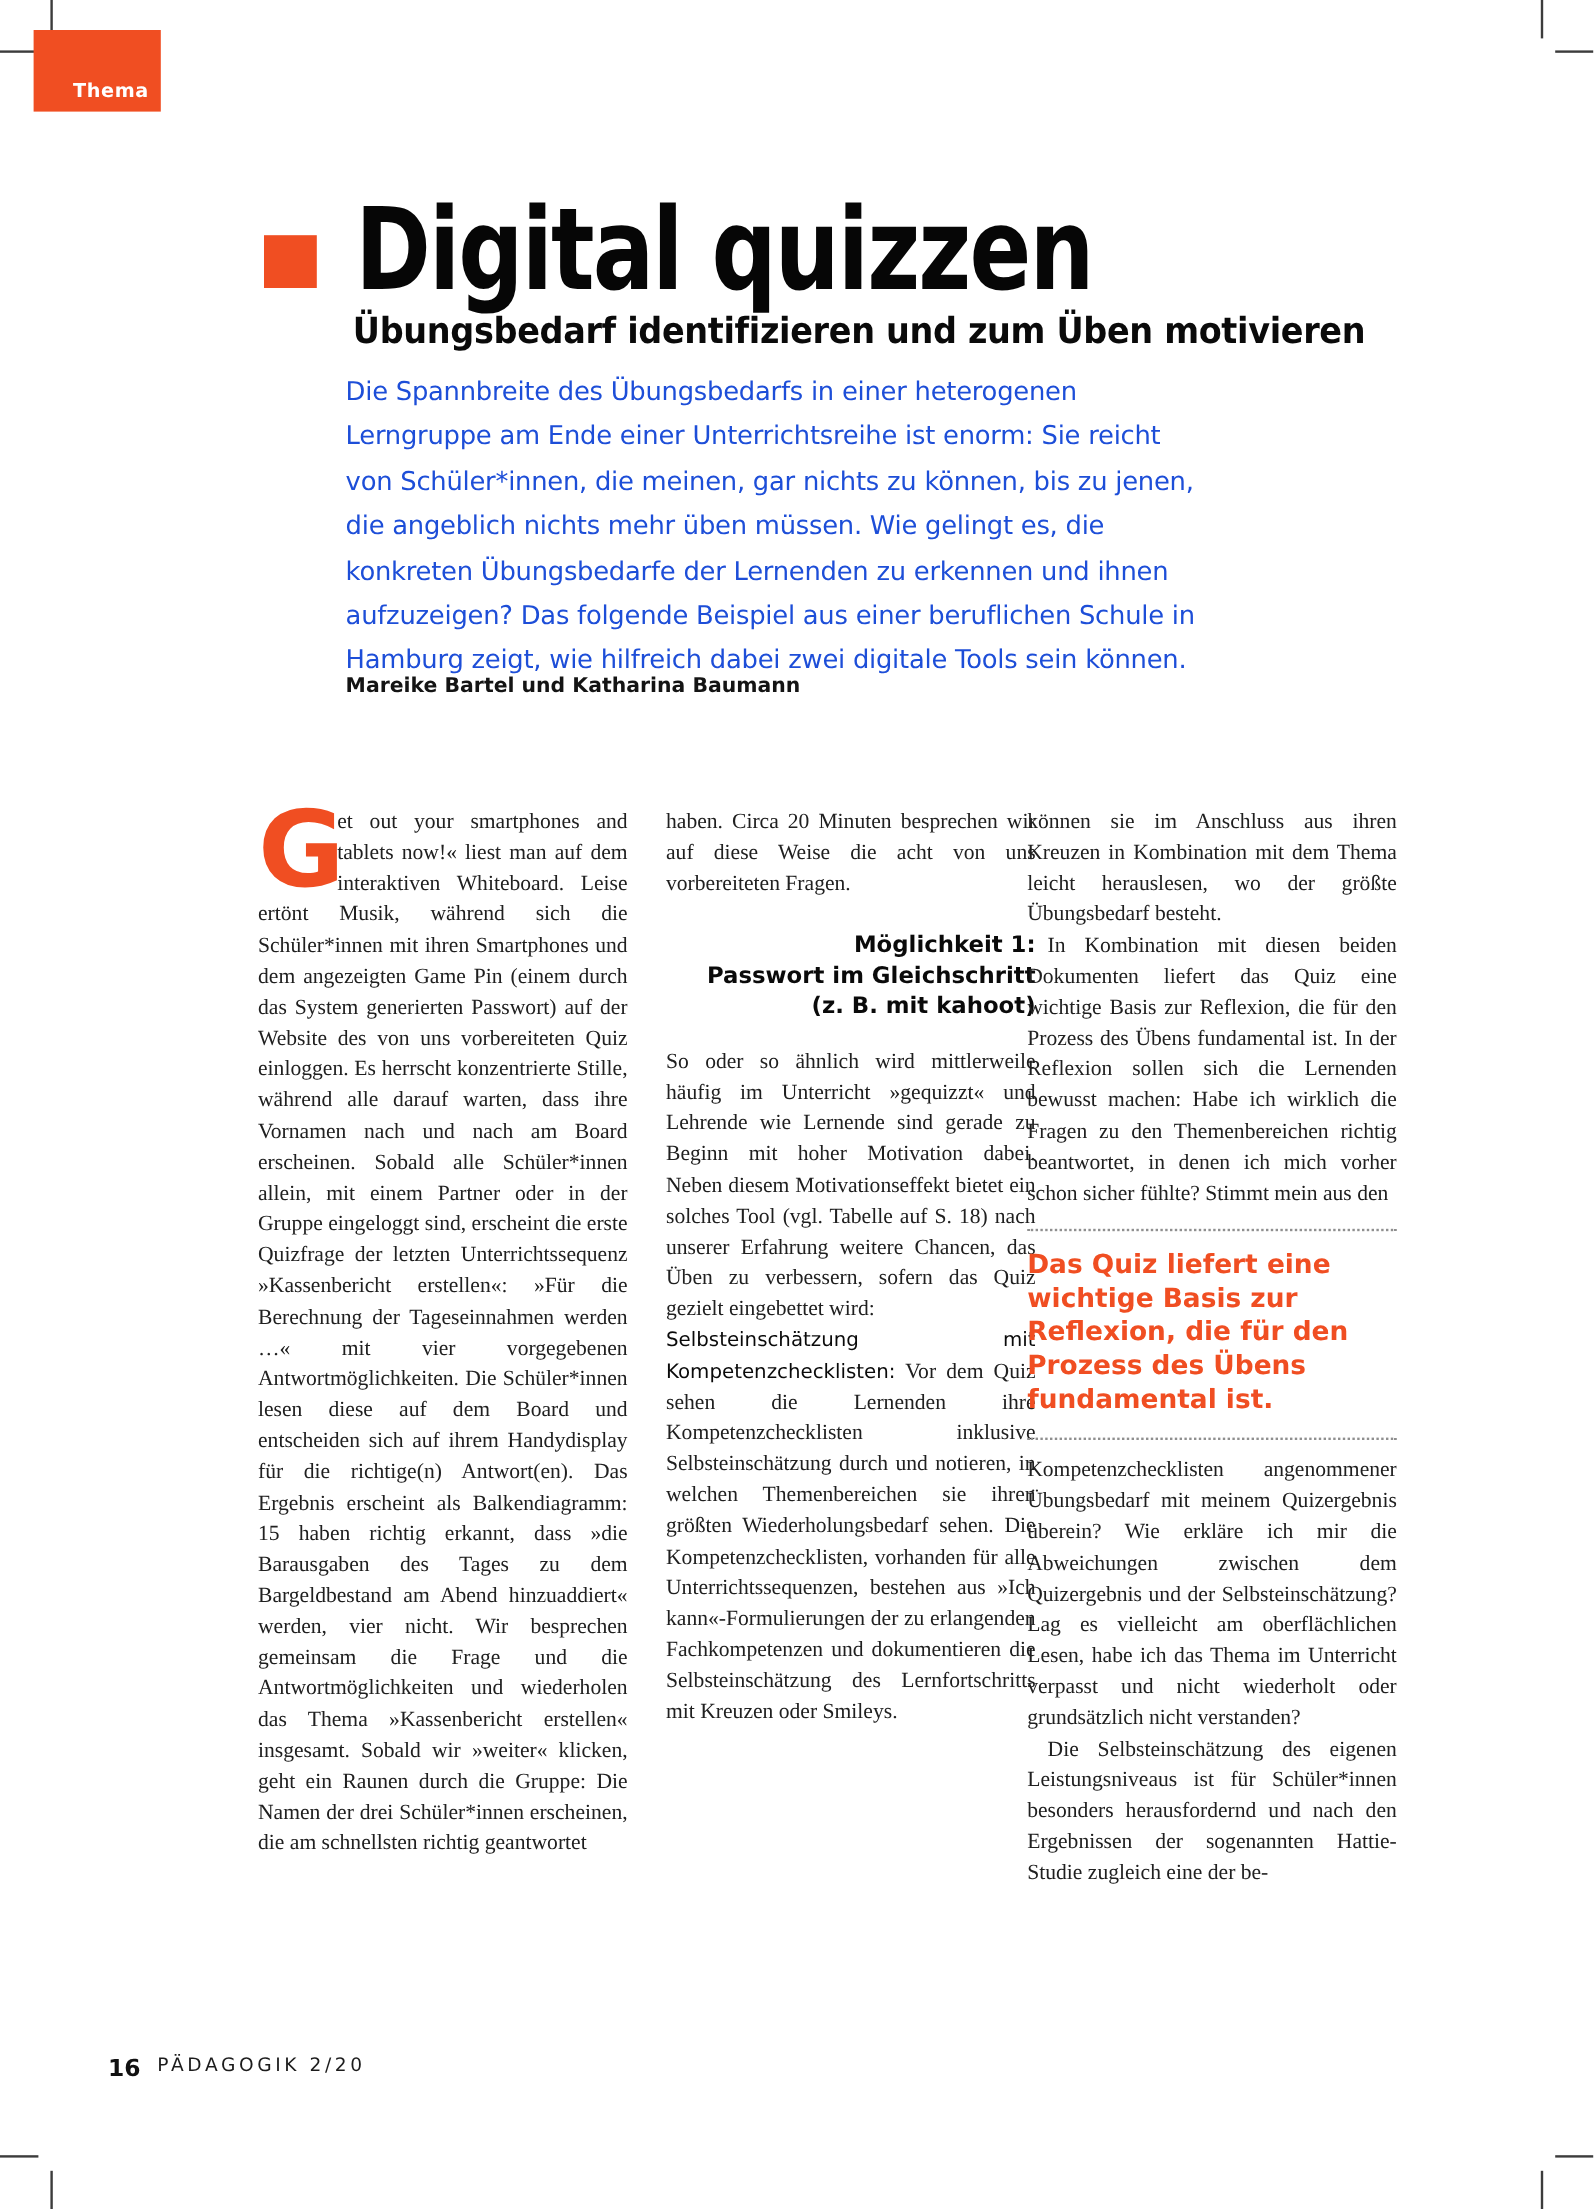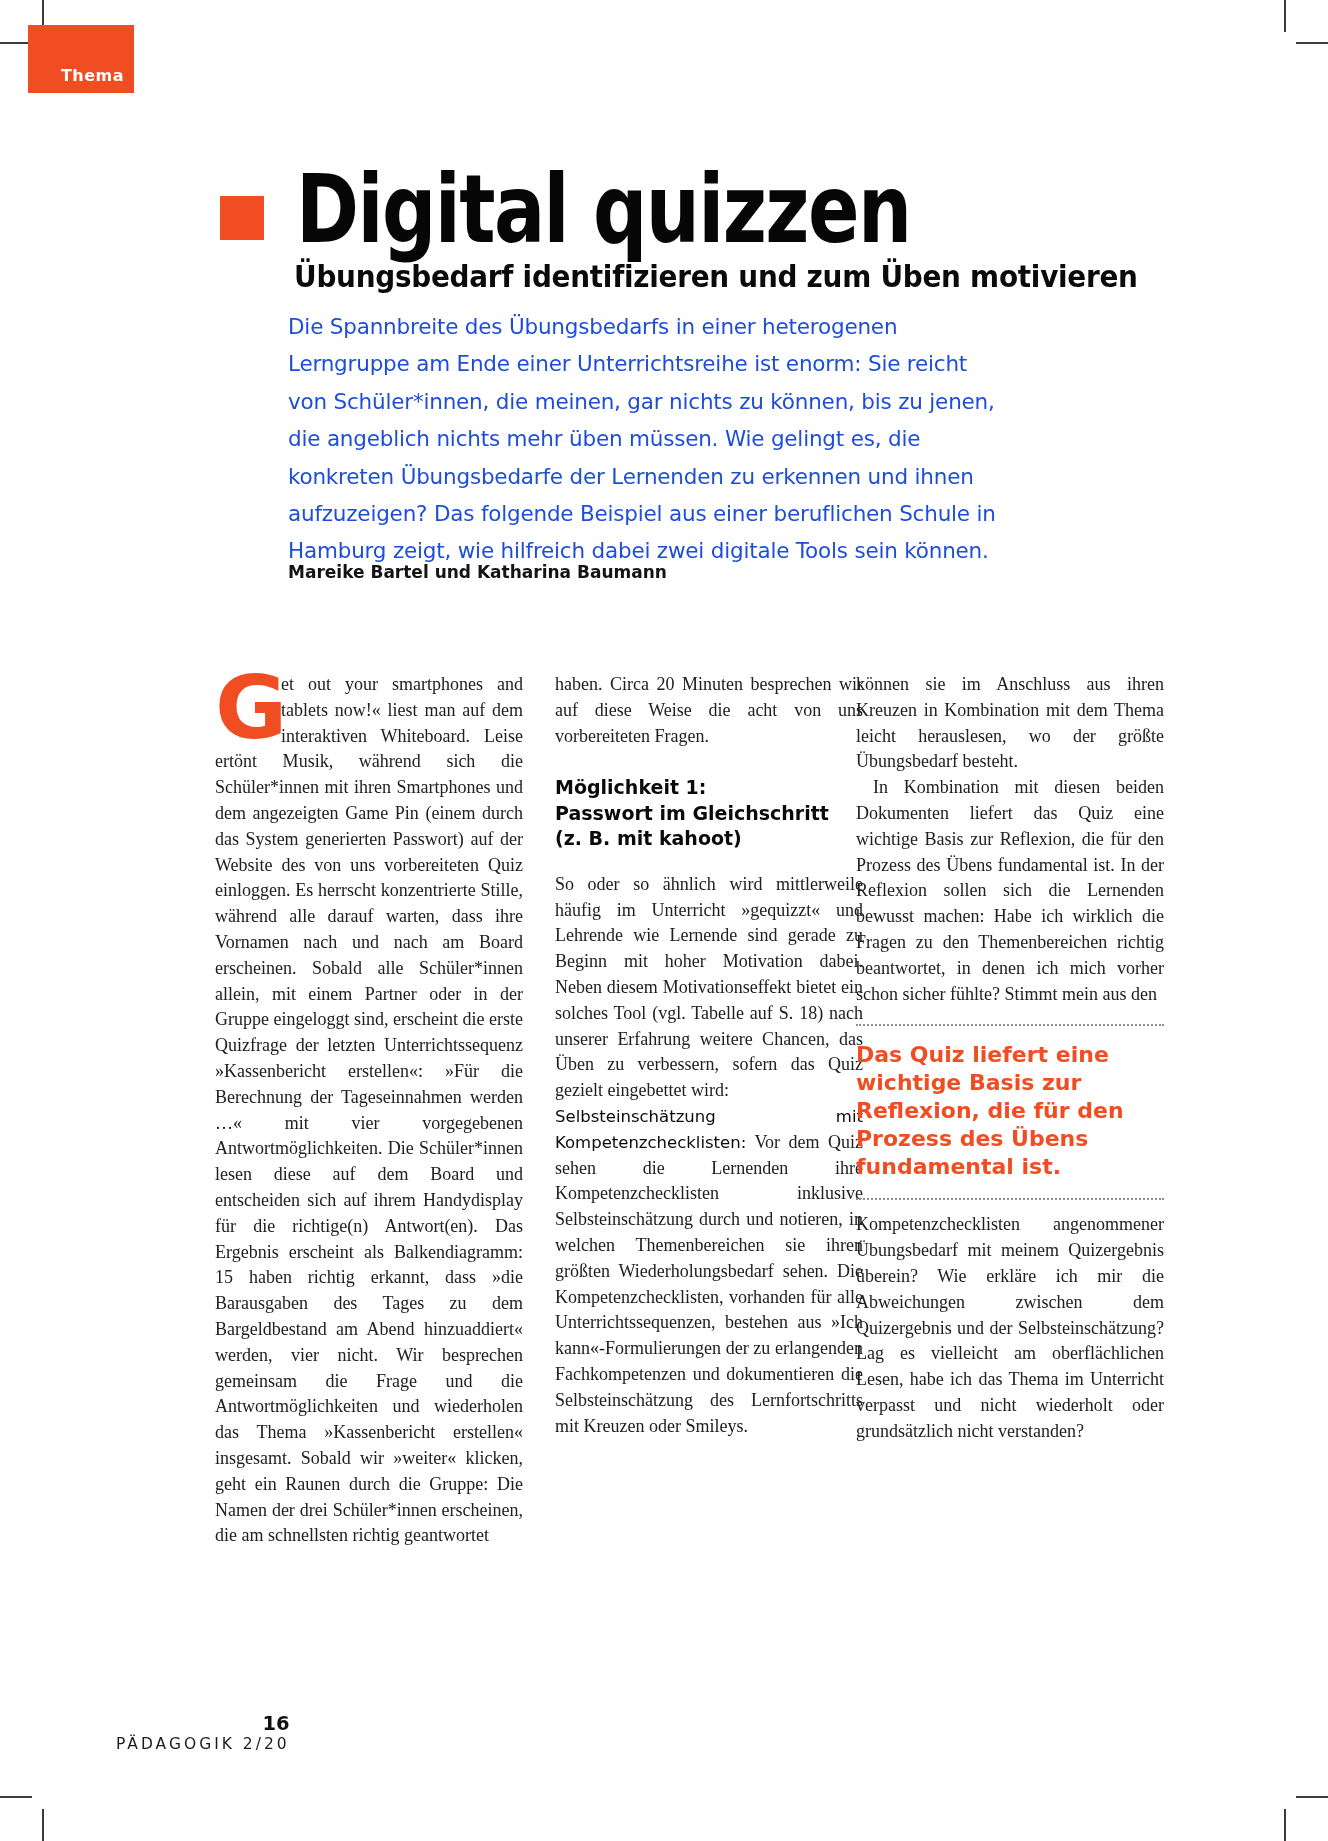--- a/index.html
+++ b/index.html
@@ -63,38 +63,38 @@
   .col3 { left:856px; }
   .body-p { margin:0; }
   .body-p.indent { text-indent:17px; }
   .dropcap {
     float:left; width:66px; height:74px;
     font-family:"DejaVu Sans", sans-serif; font-weight:bold;
     font-size:88px; line-height:72px; color:#F04E22;
     text-align:left;
   }
   .subhead {
-    margin:26px 0 20px 0; text-align:left;
+    margin:26px 0 20px 0; text-align:right;
     font-family:"DejaVu Sans", sans-serif; font-weight:bold;
     font-size:19px; line-height:25.5px; color:#0a0a0a;
     hyphens:none; -webkit-hyphens:none;
   }
   .runin {
     font-family:"DejaVu Sans", sans-serif; font-weight:normal;
     font-size:16.5px; color:#0a0a0a;
   }
   .pullquote {
     margin:17px 0 12px 0; padding:15px 0 17px 0;
     border-top:2px dotted #8f8f8f; border-bottom:2px dotted #8f8f8f;
     font-family:"DejaVu Sans", sans-serif; font-weight:bold;
     font-size:22px; line-height:28px; color:#F04E22;
     text-align:left; hyphens:none; -webkit-hyphens:none;
   }
   
-  .footer { position:absolute; left:102px; top:1712px; display:flex; align-items:flex-end;flex-direction:column; }
+  .footer { position:absolute; left:90px; top:1712px; display:flex; align-items:flex-start; }
   .footer .pagenum {
     font-family:"DejaVu Sans", sans-serif; font-weight:bold;
     font-size:19.5px; color:#111111;
   }
   .footer .journal {
     margin-left:14px;
     font-family:"DejaVu Sans", sans-serif; font-weight:normal;
     font-size:15.5px; letter-spacing:3px; color:#1c1c1c;
   }
 </style>
@@ -135,20 +135,21 @@
     </h3>
     <p class="body-p">So oder so ähnlich wird mittlerweile häufig im Unterricht »gequizzt« und Lehrende wie Lernende sind gerade zu Beginn mit hoher Motivation dabei. Neben diesem Motivationseffekt bietet ein solches Tool (vgl. Tabelle auf S. 18) nach unserer Erfahrung weitere Chancen, das Üben zu verbessern, sofern das Quiz gezielt eingebettet wird:</p>
     <p class="body-p"><b class="runin">Selbsteinschätzung mit Kompetenzchecklisten:</b> <span>Vor dem Quiz sehen die Lernenden ihre Kompetenzchecklisten inklusive Selbsteinschätzung durch und notieren, in welchen Themenbereichen sie ihren größten Wiederholungsbedarf sehen. Die Kompetenzchecklisten, vorhanden für alle Unterrichtssequenzen, bestehen aus »Ich kann«-Formulierungen der zu erlangenden Fachkompetenzen und dokumentieren die Selbsteinschätzung des Lernfortschritts mit Kreuzen oder Smileys.</span></p>
   </div>
 
   <div class="col col3">
     <p class="body-p">können sie im Anschluss aus ihren Kreuzen in Kombination mit dem Thema leicht herauslesen, wo der größte Übungsbedarf besteht.</p>
     <p class="body-p indent">In Kombination mit diesen beiden Dokumenten liefert das Quiz eine wichtige Basis zur Reflexion, die für den Prozess des Übens fundamental ist. In der Reflexion sollen sich die Lernenden bewusst machen: Habe ich wirklich die Fragen zu den Themenbereichen richtig beantwortet, in denen ich mich vorher schon sicher fühlte? Stimmt mein aus den</p>
     <div class="pullquote">Das Quiz liefert eine wichtige Basis zur Reflexion, die für den Prozess des Übens fundamental ist.</div>
     <p class="body-p">Kompetenzchecklisten angenommener Übungsbedarf mit meinem Quizergebnis überein? Wie erkläre ich mir die Abweichungen zwischen dem Quizergebnis und der Selbsteinschätzung? Lag es vielleicht am oberflächlichen Lesen, habe ich das Thema im Unterricht verpasst und nicht wiederholt oder grundsätzlich nicht verstanden?</p>
+    <p class="body-p indent">Die Selbsteinschätzung des eigenen Leistungsniveaus ist für Schüler*innen besonders herausfordernd und nach den Ergebnissen der sogenannten Hattie-Studie zugleich eine der be-</p>
   </div>
 
   <div class="footer">
     <span class="pagenum">16</span>
     <span class="journal">PÄDAGOGIK 2/20</span>
   </div>
 
 </div>
 
 </body></html>

